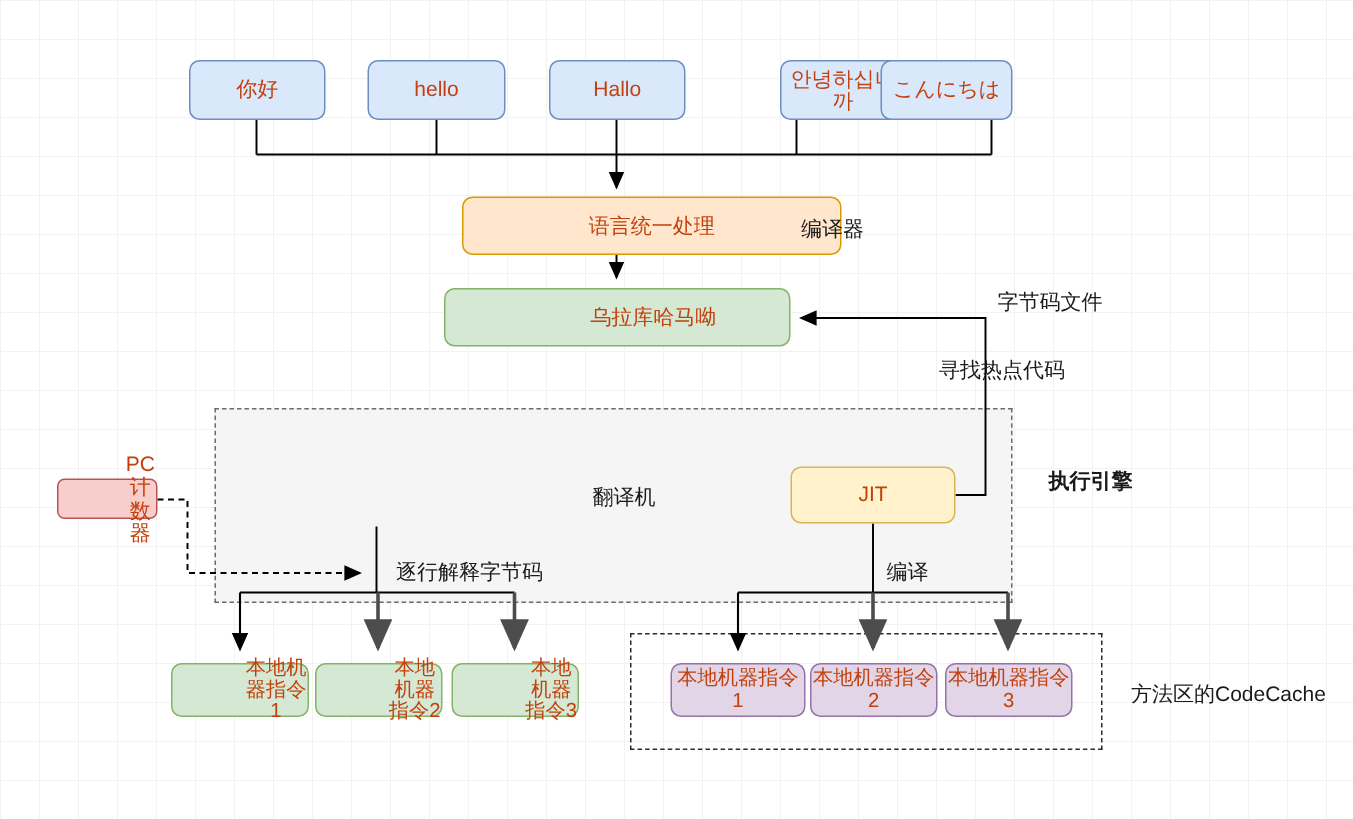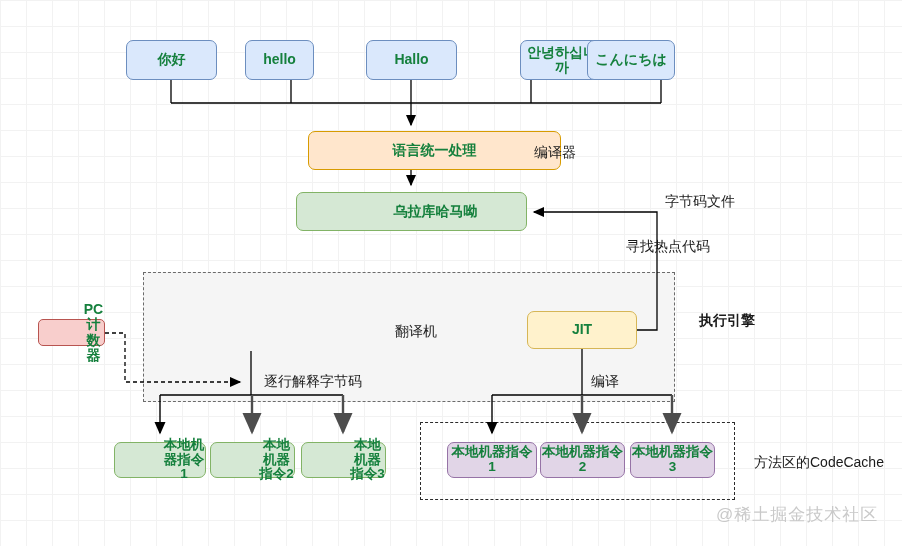--- a/index.html
+++ b/index.html
@@ -18,26 +18,25 @@
       linear-gradient(to right, #f2f2f2 1px, transparent 1px),
       linear-gradient(to bottom, #f2f2f2 1px, transparent 1px);
     background-size: 26px 26px;
   }
   .node {
     position: absolute;
     display: flex;
     align-items: center;
     justify-content: center;
     font-size: 14px;
-    color: #15803d;
+    color: #c2410c;
     border-radius: 7px;
     border: 1px solid #000;
     text-align: center;
     line-height: 1.1;
-    font-weight: bold;
   }
   .blue   { background: #dae8fc; border-color: #6c8ebf; }
   .orange { background: #ffe6cc; border-color: #d79b00; }
   .green  { background: #d5e8d4; border-color: #82b366; padding-left: 48px; }
   .yellow { background: #fff2cc; border-color: #d6b656; }
   .pink   { background: #f8cecc; border-color: #b85450; }
   .purple { background: #e1d5e7; border-color: #9673a6; }
 
   .region {
     position: absolute;
@@ -63,21 +62,21 @@
     left: 716px; top: 503px;
     font-size: 17px;
     color: #c9c9c9;
     letter-spacing: 1px;
     white-space: nowrap;
   }
   svg.wires { position: absolute; left: 0; top: 0; pointer-events: none; }
 
   
   .src-1 { left: 126px; top: 40px; width: 91px; height: 40px; }
-  .src-2 { left: 245px; top: 40px; width: 69px; height: 40px; }
+  .src-2 { left: 245px; top: 40px; width: 92px; height: 40px; }
   .src-3 { left: 366px; top: 40px; width: 91px; height: 40px; }
   .src-4 { left: 485px; top: 40px; width: 84px; height: 40px; margin-left: 35px; }
   .src-5 { left: 587px; top: 40px; width: 88px; height: 40px; }
   .compiler-box { left: 308px; top: 131px; width: 253px; height: 39px; }
   .bytecode-box { left: 296px; top: 192px; width: 231px; height: 39px; }
   .interp-box   { left: 196px; top: 310px; width: 110px; height: 41px; }
   .jit-box      { left: 527px; top: 311px; width: 110px; height: 38px; }
   .pc-box       { left: 38px;  top: 319px; width: 67px;  height: 27px; border-radius: 5px; font-size: 14px; padding-left: 44px; }
   .iout-1 { left: 114px; top: 442px; width: 92px; height: 36px; font-size: 13.5px; }
   .iout-2 { left: 210px; top: 442px; width: 85px; height: 36px; font-size: 13.5px; }
@@ -186,15 +185,14 @@
       <span>本地机器指令1</span>
     </div>
   <div class="node purple jout-2">
       <span>本地机器指令2</span>
     </div>
   <div class="node purple jout-3">
       <span>本地机器指令3</span>
     </div>
   <div class="lbl lbl-codecache">方法区的CodeCache</div>
 
-  <div class="watermark">@稀土掘金技术社区</div>
 
 </div>
 
 </body></html>

